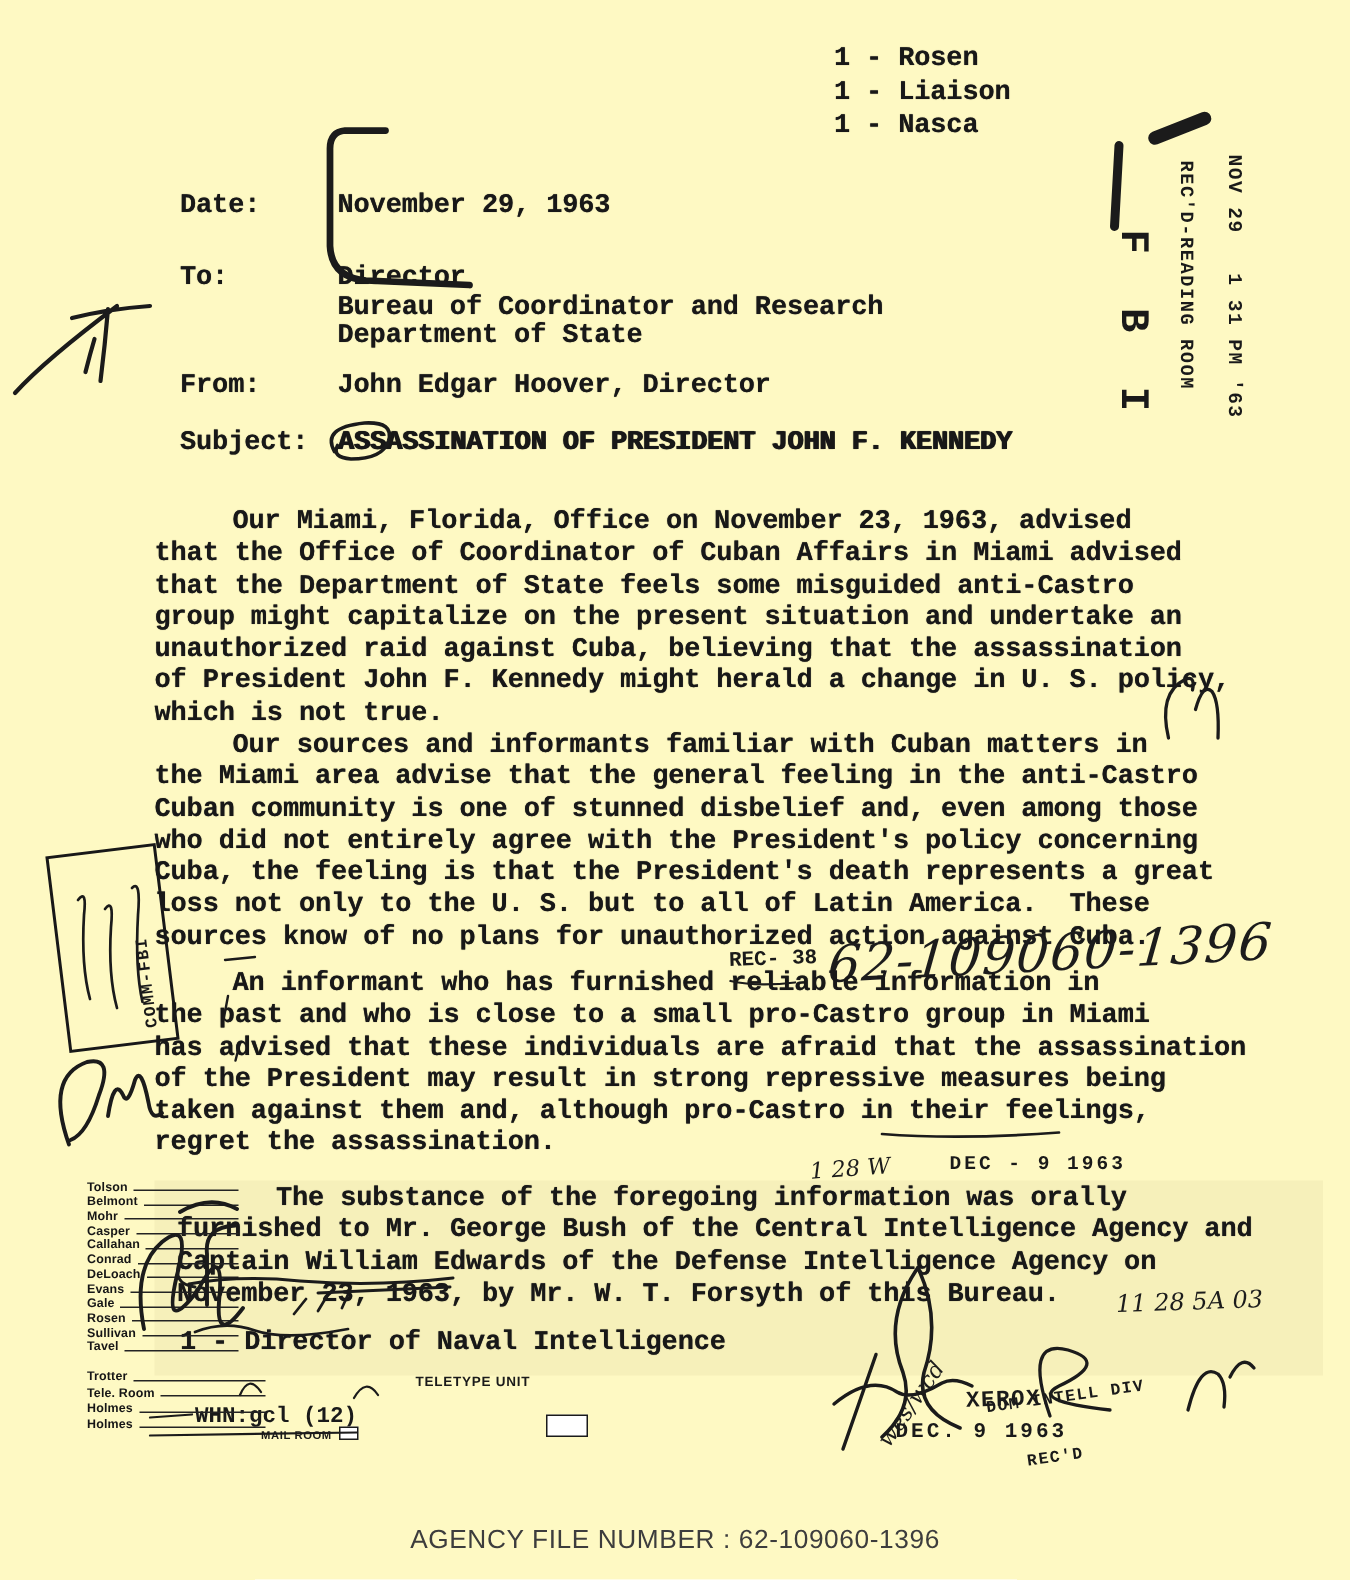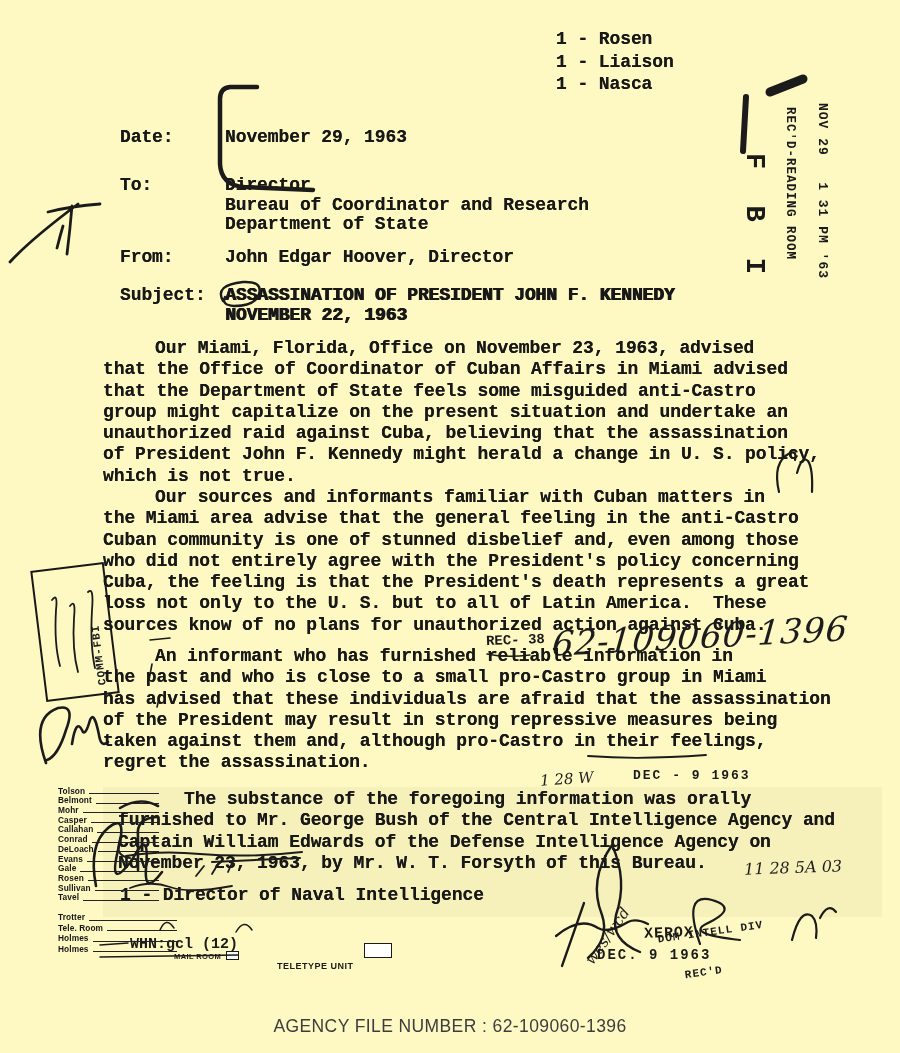--- a/index.html
+++ b/index.html
@@ -65,21 +65,21 @@
     <span class="hline tw" style="left:120px;top:128px;">Date:</span>
     <span class="hline tw" style="left:225px;top:128px;">November 29, 1963</span>
 
     <span class="hline tw" style="left:120px;top:176px;">To:</span>
     <div class="hline tw hlines" style="left:225px;top:176px;"><div class="line">Director</div><div class="line">Bureau of Coordinator and Research</div><div class="line">Department of State</div></div>
 
     <span class="hline tw" style="left:120px;top:248px;">From:</span>
     <span class="hline tw" style="left:225px;top:248px;">John Edgar Hoover, Director</span>
 
     <span class="hline tw" style="left:120px;top:286px;">Subject:</span>
-    <div class="hline tw hlines smudge" style="left:225px;top:286px;"><div class="line">ASSASSINATION OF PRESIDENT JOHN F. KENNEDY</div><div class="line">NOVEMBER 22, 1963</div></div>
+    <div class="hline tw hlines smudge" style="left:225px;top:286px;"><div class="line">ASSASSINATION OF PRESIDENT JOHN F. KENNEDY</div></div>
   </div>
 
   <div class="para tw" style="top:338px;"><div class="line">Our Miami, Florida, Office on November 23, 1963, advised</div><div class="line">that the Office of Coordinator of Cuban Affairs in Miami advised</div><div class="line">that the Department of State feels some misguided anti-Castro</div><div class="line">group might capitalize on the present situation and undertake an</div><div class="line">unauthorized raid against Cuba, believing that the assassination</div><div class="line">of President John F. Kennedy might herald a change in U. S. policy,</div><div class="line">which is not true.</div></div>
 
   <div class="para tw" style="top:487px;"><div class="line">Our sources and informants familiar with Cuban matters in</div><div class="line">the Miami area advise that the general feeling in the anti-Castro</div><div class="line">Cuban community is one of stunned disbelief and, even among those</div><div class="line">who did not entirely agree with the President's policy concerning</div><div class="line">Cuba, the feeling is that the President's death represents a great</div><div class="line">loss not only to the U. S. but to all of Latin America.  These</div><div class="line">sources know of no plans for unauthorized action against Cuba.</div></div>
 
   <div class="para tw" style="top:646px;z-index:1;"><div class="line">An informant who has furnished reliable information in</div><div class="line">the past and who is close to a small pro-Castro group in Miami</div><div class="line">has advised that these individuals are afraid that the assassination</div><div class="line">of the President may result in strong repressive measures being</div><div class="line">taken against them and, although pro-Castro in their feelings,</div><div class="line">regret the assassination.</div></div>
 
   <div class="para tw big-indent" style="left:118px;top:789px;z-index:1;"><div class="line">The substance of the foregoing information was orally</div><div class="line">furnished to Mr. George Bush of the Central Intelligence Agency and</div><div class="line">Captain William Edwards of the Defense Intelligence Agency on</div><div class="line">November 23, 1963, by Mr. W. T. Forsyth of this Bureau.</div></div>
 
@@ -161,21 +161,21 @@
     </div>
       <div class="rrow">
       <span class="nm">Holmes</span>
         <span class="ln"></span>
     </div>
     </div>
 
   <span class="stamp" style="left:130px;top:936px;font-size:15px;">WHN:gcl (12)</span>
   <span class="tinylbl" style="left:174px;top:952px;font-size:7.5px;letter-spacing:.4px;">MAIL ROOM</span>
   <span class="chk" style="left:226px;top:951px;width:11px;height:7px;border-width:1px;"></span>
-  <span class="tinylbl" style="left:277px;top:961px;font-size:9px;letter-spacing:.5px;">TELETYPE UNIT</span>
+  <span class="tinylbl" style="left:277px;top:916px;font-size:9px;letter-spacing:.5px;">TELETYPE UNIT</span>
   <span class="chk" style="left:364px;top:943px;width:26px;height:13px;"></span>
 
   <span class="stamp" style="left:644px;top:925px;font-size:15px;letter-spacing:1px;transform:rotate(-2deg);">XEROX</span>
   <span class="stamp" style="left:597px;top:947px;font-size:14px;letter-spacing:2px;">DEC. 9 1963</span>
 
   <div class="stamp" style="left:660px;top:900px;font-size:11px;line-height:13px;letter-spacing:1px;transform:rotate(-8deg);">
     <div>DOM INTELL DIV</div>
     <div style="padding-left:22px;">REC'D</div>
   </div>
 

